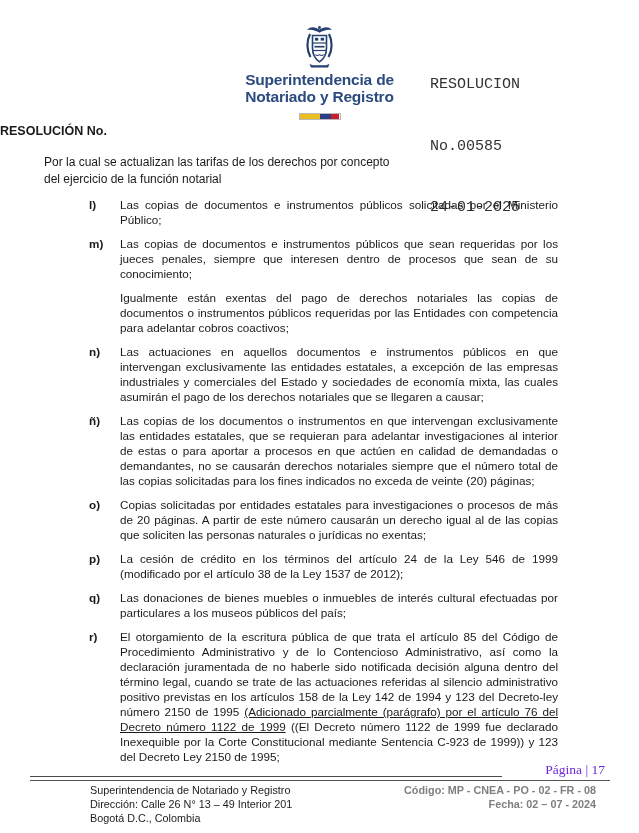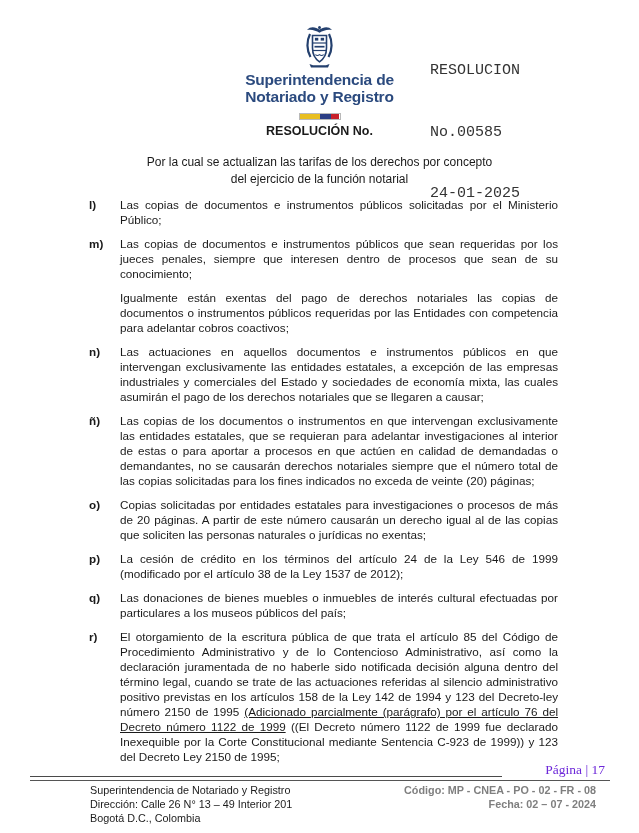--- a/index.html
+++ b/index.html
@@ -30,40 +30,41 @@
   .flag-bar {
     display: inline-flex;
     width: 40px; height: 5px;
     margin-top: 4px;
     outline: 1px solid #b9b9b9;
   }
   .flag-bar span { display: block; height: 100%; }
 
   
   .stamp {
-    position: absolute; top: 20px; left: 430px;
+    position: absolute; top: 34px; left: 430px;
     font-family: "Liberation Mono", monospace;
     font-size: 15px;
     line-height: 20.5px;
     color: #333333;
     white-space: pre;
   }
 
   
   .doc-title {
     position: absolute; top: 124px; left: 0; right: 0;
-    text-align: center;
+    text-align: left;
     font-size: 12.5px;
     font-weight: bold;
   }
   .doc-subtitle {
     position: absolute; top: 154px; left: 0; right: 0;
-    text-align: center;
+    text-align: left;
     font-size: 12px;
     line-height: 17px;
+    padding-left: 44px;
   }
 
   
   .content {
     position: absolute; top: 197px; left: 120px;
     width: 438px;
     font-size: 11.7px;
     line-height: 15px;
     text-align: justify;
   }

